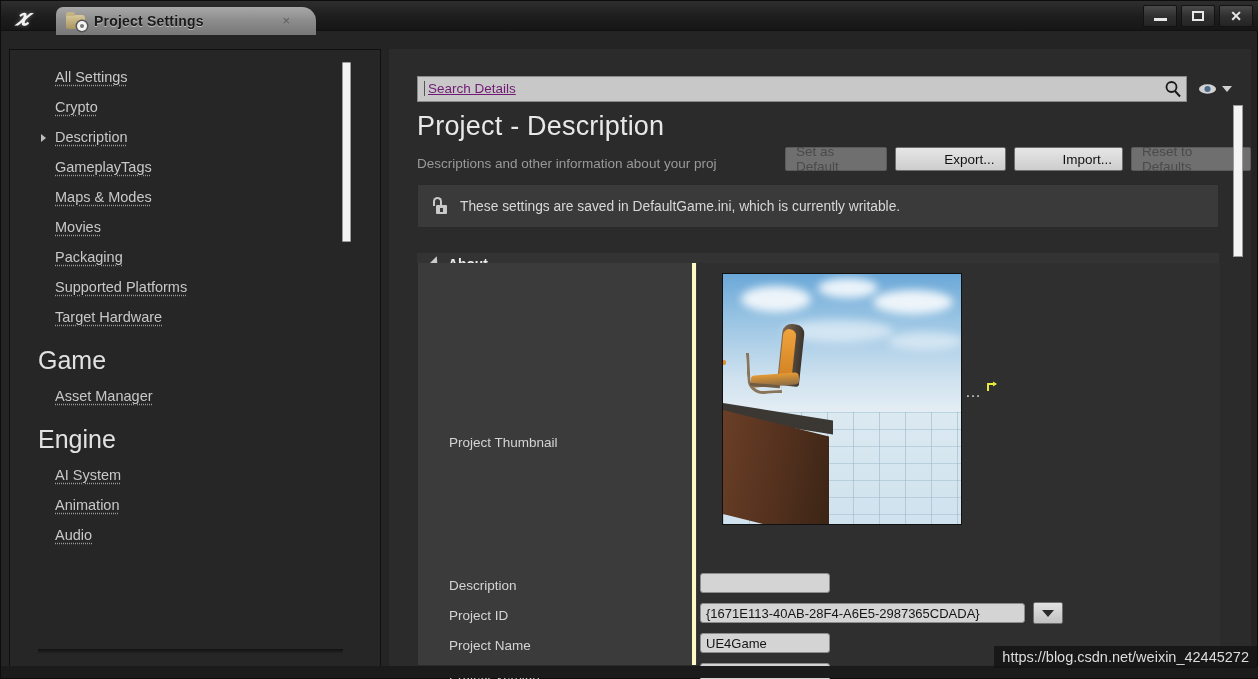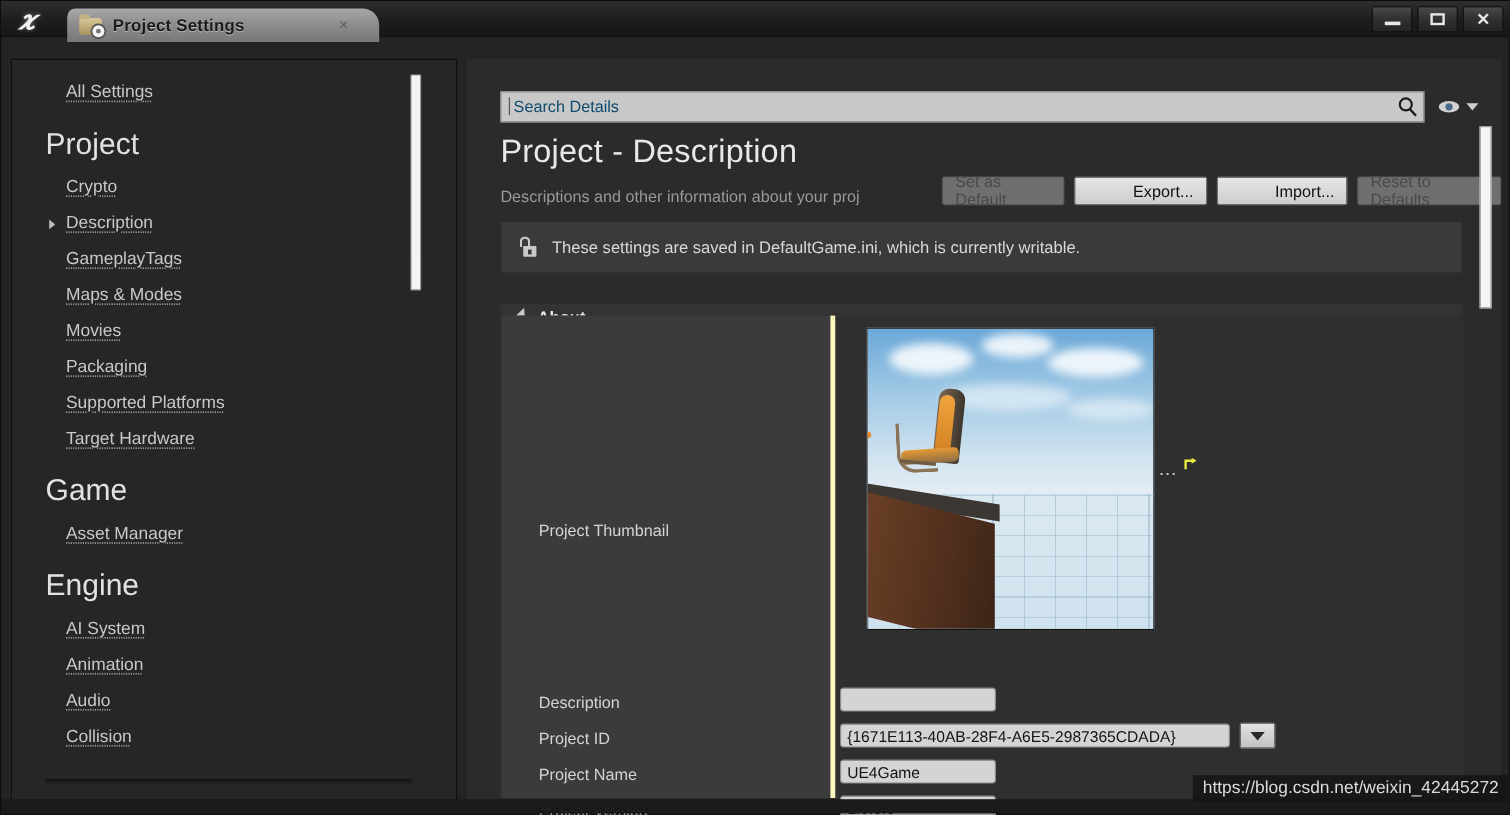--- a/index.html
+++ b/index.html
@@ -143,21 +143,21 @@
     width: 770px; height: 26px;
     background: #c8c8c8;
     border: 1px solid #8a8a8a;
     display: flex; align-items: center;
     padding: 0 6px;
     position: relative;
   }
   .search-caret {
     width: 1px; height: 15px; background: #555; margin-right: 3px;
   }
-  .search-ph { font-size: 13.5px; color: #0c4a6e; }
+  .search-ph { font-size: 13.5px; color: #701a75; text-decoration: underline; }
   .search-mag {
     position: absolute; right: 4px; top: 3px;
     width: 18px; height: 18px;
   }
   .eye-icon {
     margin-left: 11px; width: 19px; height: 14px;
     display: flex; align-items: center; justify-content: center;
   }
   .eye-chevron {
     margin-left: 5px;
@@ -408,38 +408,36 @@
       <div class="wincontrol">
         <span class="wc-close">✕</span>
       </div>
     </div>
   </div>
 
   <div class="sidebar">
     <div class="sidebar-inner">
       <div class="nav-link">All Settings</div>
 
-      <div class="nav-group">Project</div>
       <div class="nav-link">Crypto</div>
       <div class="nav-link has-arrow">Description</div>
       <div class="nav-link">GameplayTags</div>
       <div class="nav-link">Maps &amp; Modes</div>
       <div class="nav-link">Movies</div>
       <div class="nav-link">Packaging</div>
       <div class="nav-link">Supported Platforms</div>
       <div class="nav-link">Target Hardware</div>
 
       <div class="nav-group">Game</div>
       <div class="nav-link">Asset Manager</div>
 
       <div class="nav-group">Engine</div>
       <div class="nav-link">AI System</div>
       <div class="nav-link">Animation</div>
       <div class="nav-link">Audio</div>
-      <div class="nav-link">Collision</div>
     </div>
     <div class="sb-scrollbar"></div>
     <div class="sb-bottom-shadow"></div>
   </div>
 
   <div class="main">
 
     <div class="searchbar-row">
       <div class="search-field">
         <div class="search-caret"></div>

